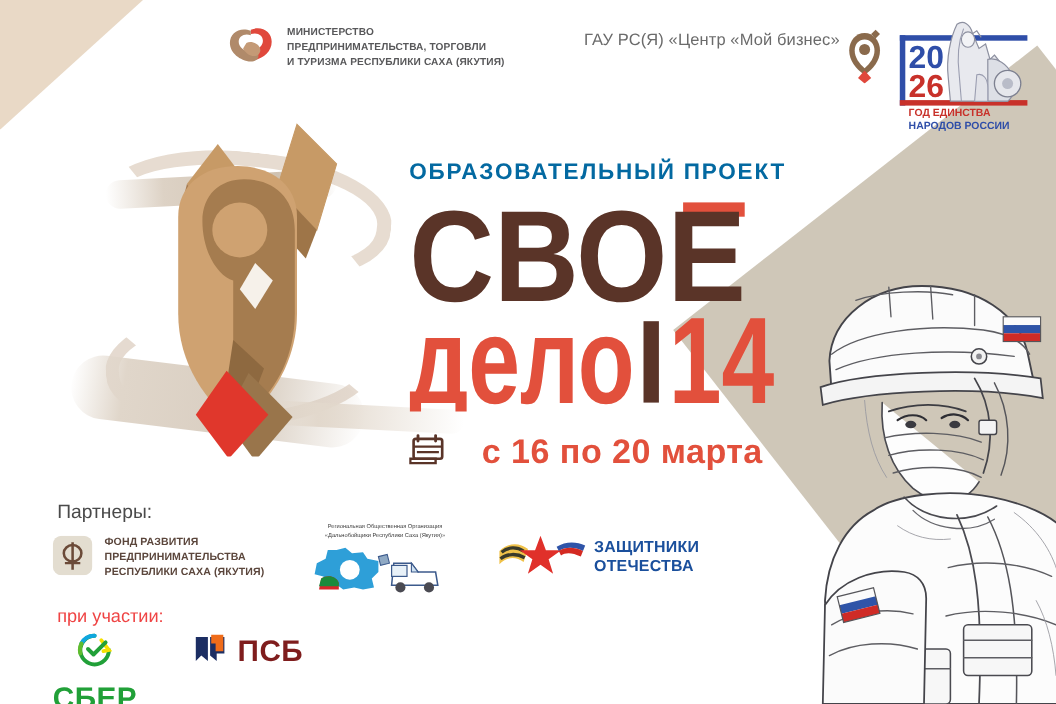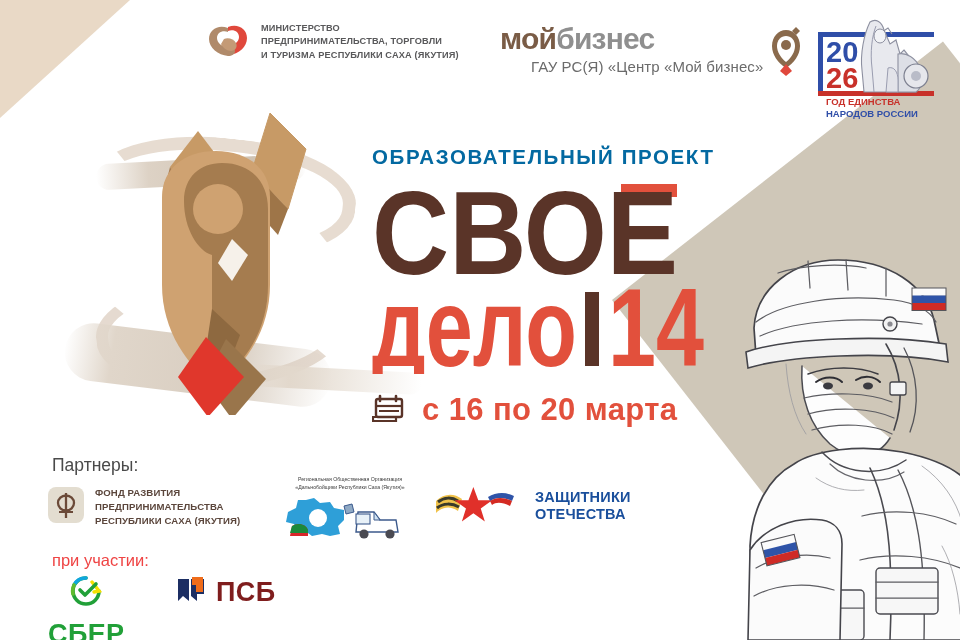--- a/index.html
+++ b/index.html
@@ -92,21 +92,21 @@
   .kicker {
     position: absolute; left: 372px; top: 145px;
     font-size: 20.5px; font-weight: bold; color: #0369a1;
     letter-spacing: 1.6px;
   }
   .title-svoyo { position: absolute; left: 372px; top: 182px; }
   .title-delo  { position: absolute; left: 372px; top: 278px; }
 
   .dates {
     position: absolute; left: 372px; top: 392px;
-    display: flex; align-items: center; gap: 16px;
+    display: flex; align-items: center; gap: 32px;
   }
   .dates .label {
     font-size: 31px; font-weight: bold; color: #e2503c; letter-spacing: .4px;
   }
 
   
   .partners-title {
     position: absolute; left: 52px; top: 455px;
     font-size: 17.5px; color: #4a4a4a;
   }
@@ -117,22 +117,22 @@
   .logo-fund .txt {
     font-size: 9.6px; font-weight: bold; color: #5b463c;
     line-height: 1.48; white-space: pre-line; letter-spacing: .1px;
   }
   .logo-truck { position: absolute; left: 262px; top: 476px; width: 176px; }
   .logo-truck .cap {
     font-size: 5.2px; color: #3a3a3a; text-align: center;
     line-height: 1.5; white-space: pre-line;
   }
   .logo-def {
-    position: absolute; left: 434px; top: 483px;
-    display: flex; align-items: center; gap: 17px;
+    position: absolute; left: 452px; top: 483px;
+    display: flex; align-items: center; gap: 4px;
   }
   .logo-def .txt {
     font-size: 14.5px; font-weight: bold; color: #1a4f9c;
     line-height: 1.15; white-space: pre-line; letter-spacing: .2px;
   }
 
   .participation-title {
     position: absolute; left: 52px; top: 551px;
     font-size: 16.5px; color: #ef4444;
   }
@@ -274,23 +274,20 @@
         <path d="M16 17 C20 15 26 17 28 21 C30 25 27 29 23 29 C19 29 15 26 13 22 Z" fill="#c49a76"></path>
       </svg>
     </span>
     <div class="txt">МИНИСТЕРСТВО
 ПРЕДПРИНИМАТЕЛЬСТВА, ТОРГОВЛИ
 И ТУРИЗМА РЕСПУБЛИКИ САХА (ЯКУТИЯ)</div>
   </div>
 
   <div class="logo-mb">
     <div>
-      <div class="wordmark">
-        <span class="w1">мой</span><span class="w2">бизнес</span>
-      </div>
       <div class="sub">ГАУ РС(Я) «Центр «Мой бизнес»</div>
     </div>
     <span>
       <svg width="34" height="52" viewBox="0 0 34 52">
         <path d="M26 3 L30 7 L26 11 L22 7 Z" fill="#8a6a4c"></path>
         <path d="M16 6 C24 6 30 13 30 22 C30 31 24 39 16 44 C8 39 2 31 2 22 C2 13 8 6 16 6 Z" fill="#8a6a4c"></path>
         <path d="M16 12 C21 12 25 16 25 22 C25 28 21 34 16 38 C11 34 7 28 7 22 C7 16 11 12 16 12 Z" fill="#ffffff"></path>
         <circle cx="16" cy="21" r="5" fill="#8a6a4c"></circle>
         <path d="M16 40 L22 47 L16 52 L10 47 Z" fill="#e0483c"></path>
       </svg>

